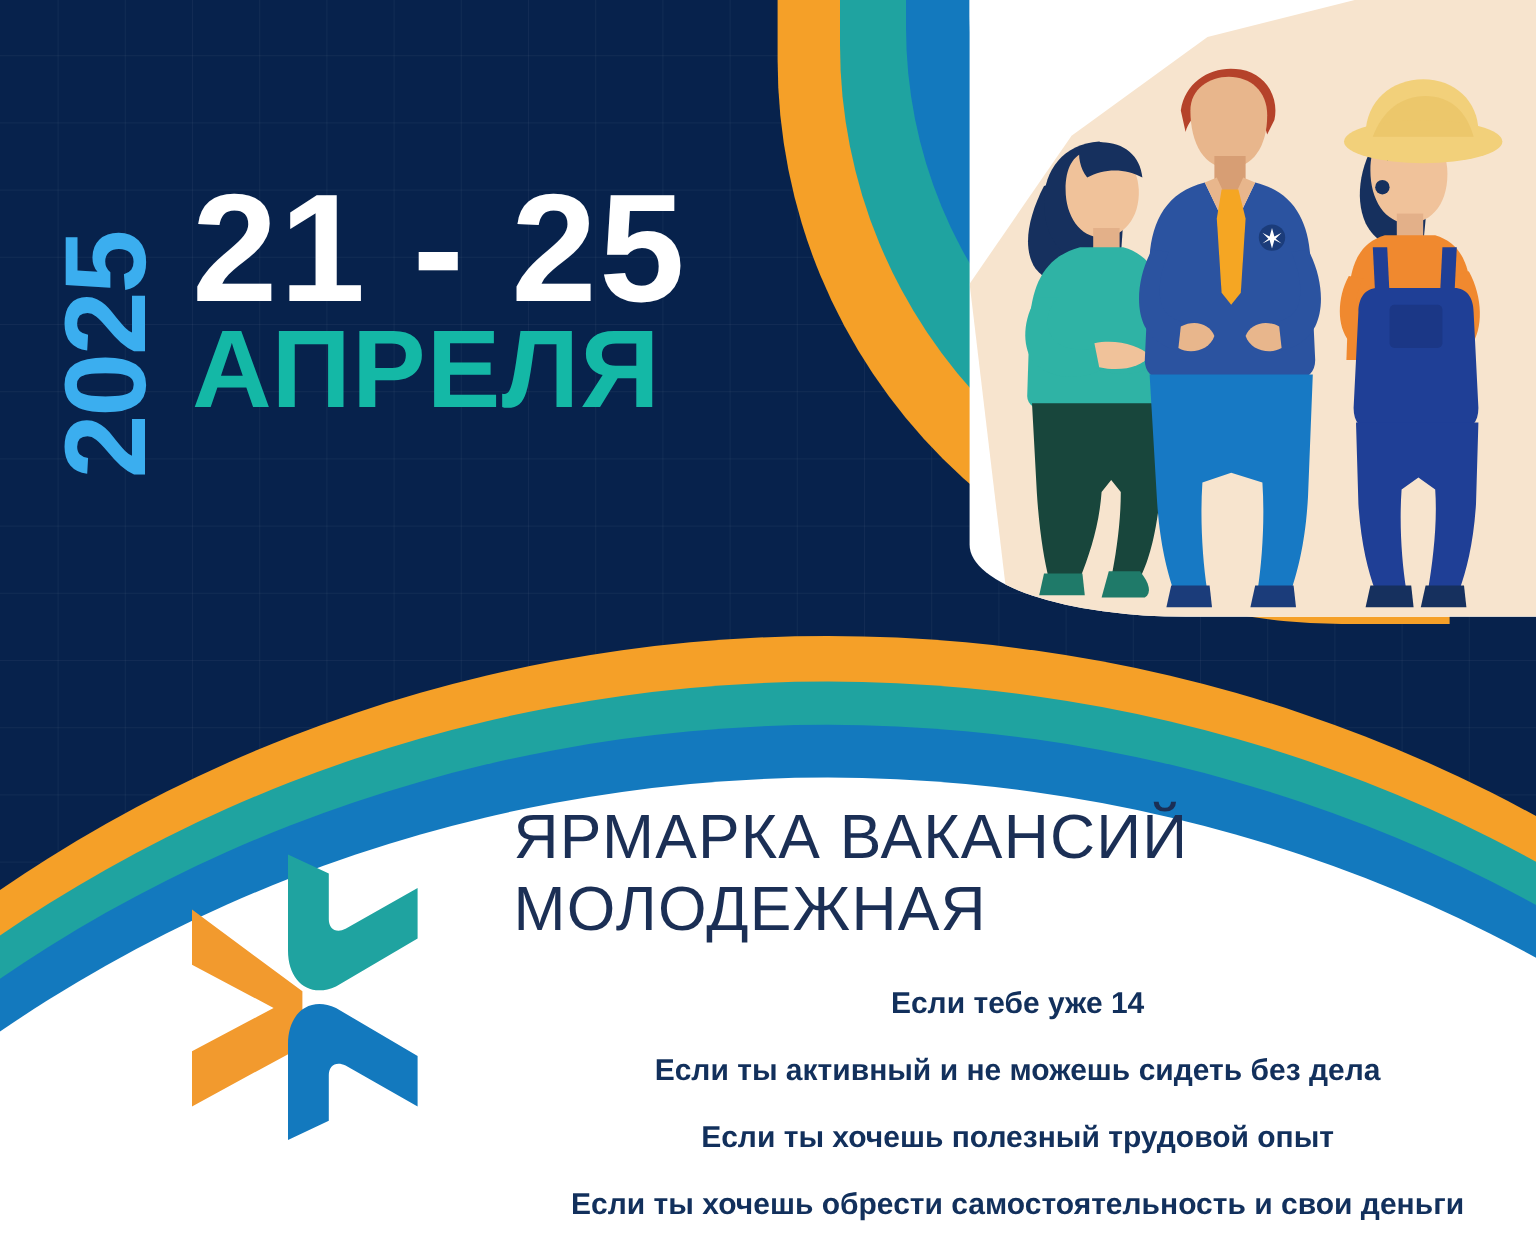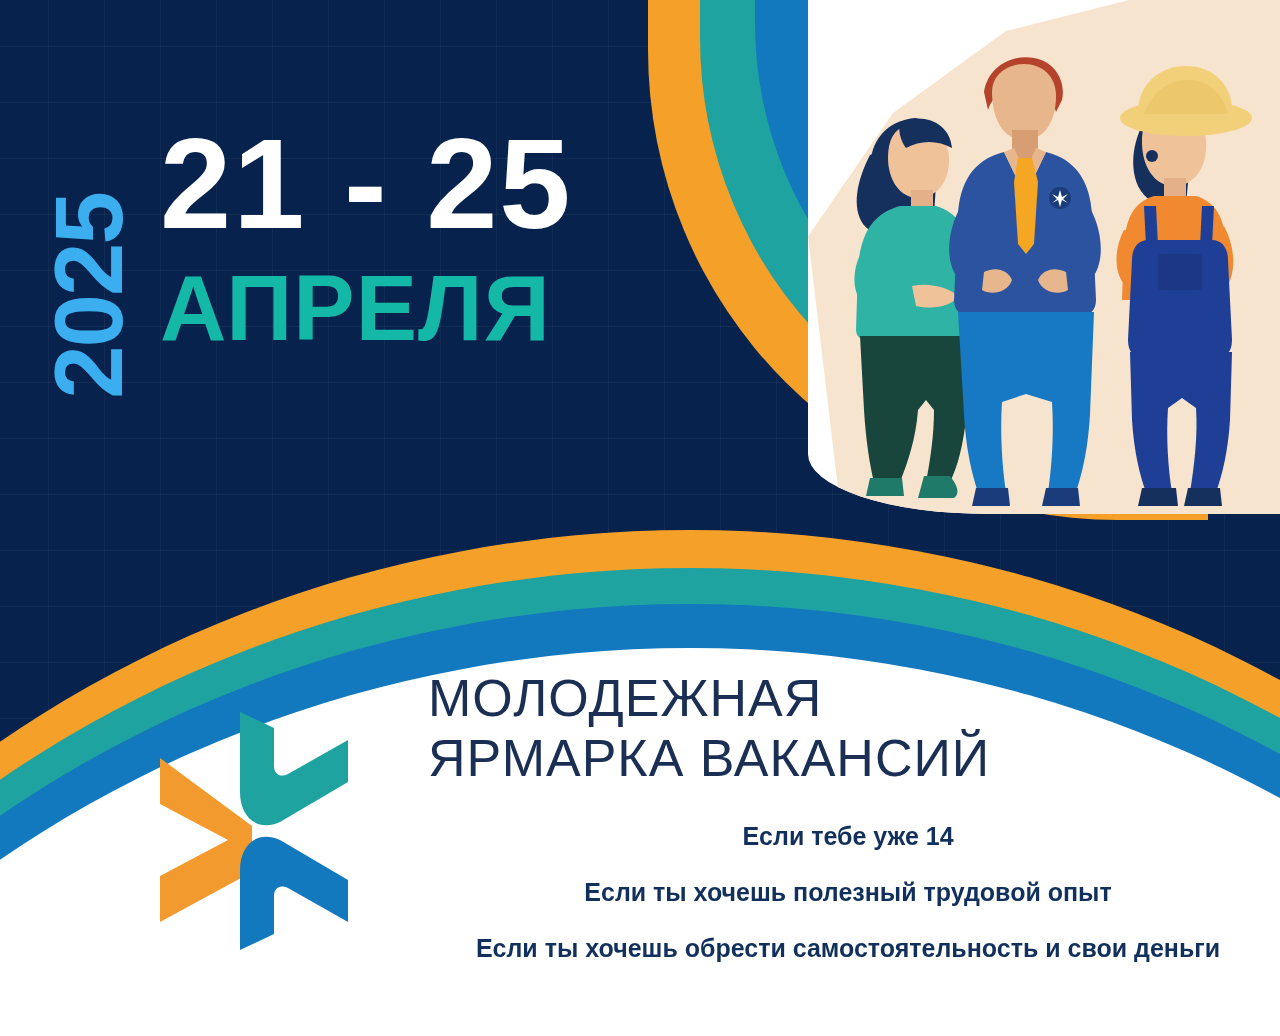--- a/index.html
+++ b/index.html
@@ -67,21 +67,21 @@
     transform-origin:center center;
     color:#3BAEEF;
     font-size:96px;font-weight:bold;
     letter-spacing:-2px;
     line-height:1;
     white-space:nowrap;
   }
 
   
   .date-days{
-    position:absolute;left:160px;top:120px;
+    position:absolute;left:160px;top:144px;
     color:#FFFFFF;font-size:128px;font-weight:bold;
     letter-spacing:2px;line-height:1;white-space:nowrap;text-align:right;
   }
   .date-month{
     position:absolute;left:160px;top:262px;
     color:#14b8a6;font-size:92px;font-weight:bold;
     letter-spacing:1px;line-height:1;white-space:nowrap;
   }
 
   
@@ -234,23 +234,24 @@
 
       <path d="M20 58 L20 104 L88 140 L20 176 L20 222 L112 172 L112 126 Z" fill="#F29A2E"></path>
 
       <path d="M100 12 L100 92 C100 118 118 132 140 122 L208 82 L208 40 L148 74 C140 78 134 74 134 66 L134 28 Z" fill="#1FA3A0"></path>
 
       <path d="M100 250 L100 170 C100 144 118 130 140 140 L208 180 L208 222 L148 188 C140 184 134 188 134 196 L134 234 Z" fill="#1379BE"></path>
     </svg>
   </div>
 
   <div class="headline">
+    <div>ЯРМАРКА ВАКАНСИЙ</div>
     <div>МОЛОДЕЖНАЯ</div>
-    <div>ЯРМАРКА ВАКАНСИЙ</div>
   </div>
 
   <div class="bullets">
     <div class="b">Если тебе уже 14</div>
+    <div class="b">Если ты активный и не можешь сидеть без дела</div>
     <div class="b">Если ты хочешь полезный трудовой опыт</div>
     <div class="b">Если ты хочешь обрести самостоятельность и свои деньги</div>
   </div>
 
 </div>
 
 </body></html>

